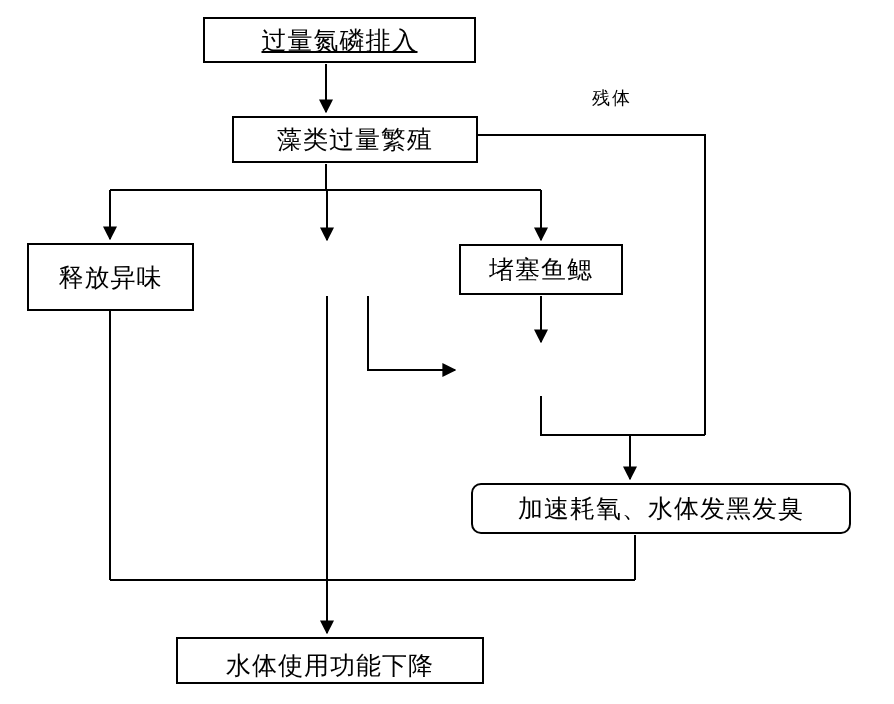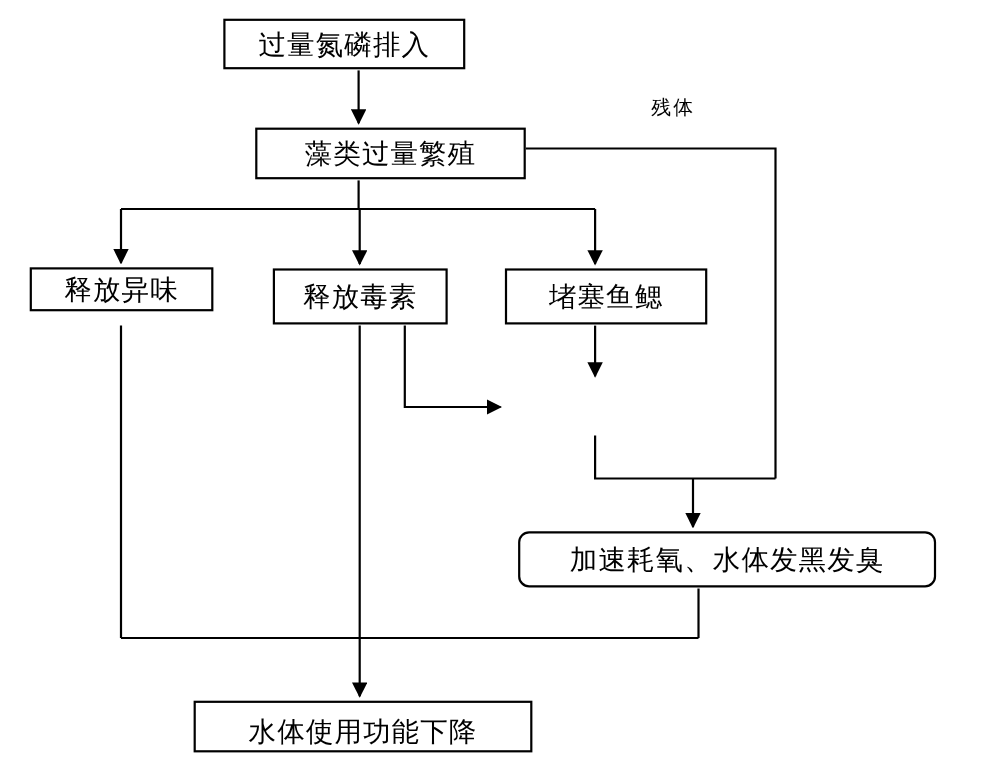--- a/index.html
+++ b/index.html
@@ -75,39 +75,36 @@
 
       <polyline points="630,435 630,479" marker-end="url(#arrow)"></polyline>
 
       <polyline points="635,535 635,580"></polyline>
       <polyline points="110,580 635,580"></polyline>
 
       <polyline points="110,296 110,580"></polyline>
     </g>
   </svg>
 
-  <div class="node" style="left:203px; top:17px; width:220px; height:46px;">
+  <div class="node" style="left:203px; top:17px; width:273px; height:46px;text-decoration:underline;">
     <span>过量氮磷排入</span>
   </div>
 
   <div class="node" style="left:203px; top:116px; width:246px; height:47px;margin-left:29px;">
     <span>藻类过量繁殖</span>
   </div>
 
   <div class="floating-label" style="left:592px; top:86px;">残体</div>
 
-  <div class="node" style="left:27px; top:243px; width:167px; height:40px;">
+  <div class="node" style="left:27px; top:243px; width:167px; height:68px;">
     <span>释放异味</span>
   </div>
 
-  <div class="node" style="left:248px; top:244px; width:159px; height:51px;">
-    <span>释放毒素</span>
-  </div>
 
-  <div class="node" style="left:459px; top:244px; width:184px; height:51px;">
+  <div class="node" style="left:459px; top:244px; width:164px; height:51px;">
     <span>堵塞鱼鳃</span>
   </div>
 
 
   <div class="node" style="left:471px; top:483px; width:380px; height:51px;border-radius:10px;">
     <span>加速耗氧、水体发黑发臭</span>
   </div>
 
   <div class="node" style="left:176px; top:637px; width:308px; height:47px;align-items:flex-end;">
     <span>水体使用功能下降</span>

